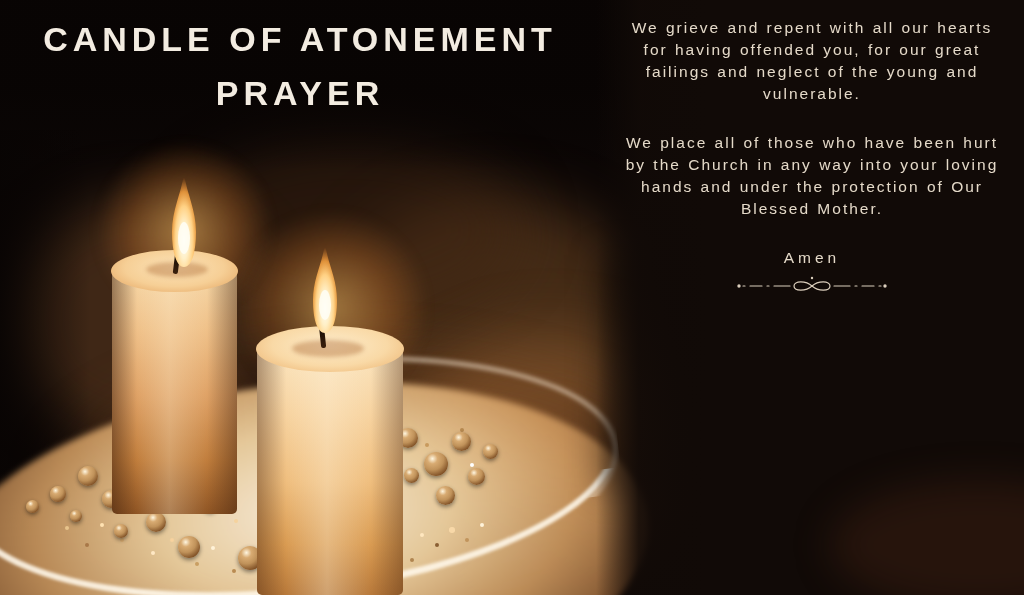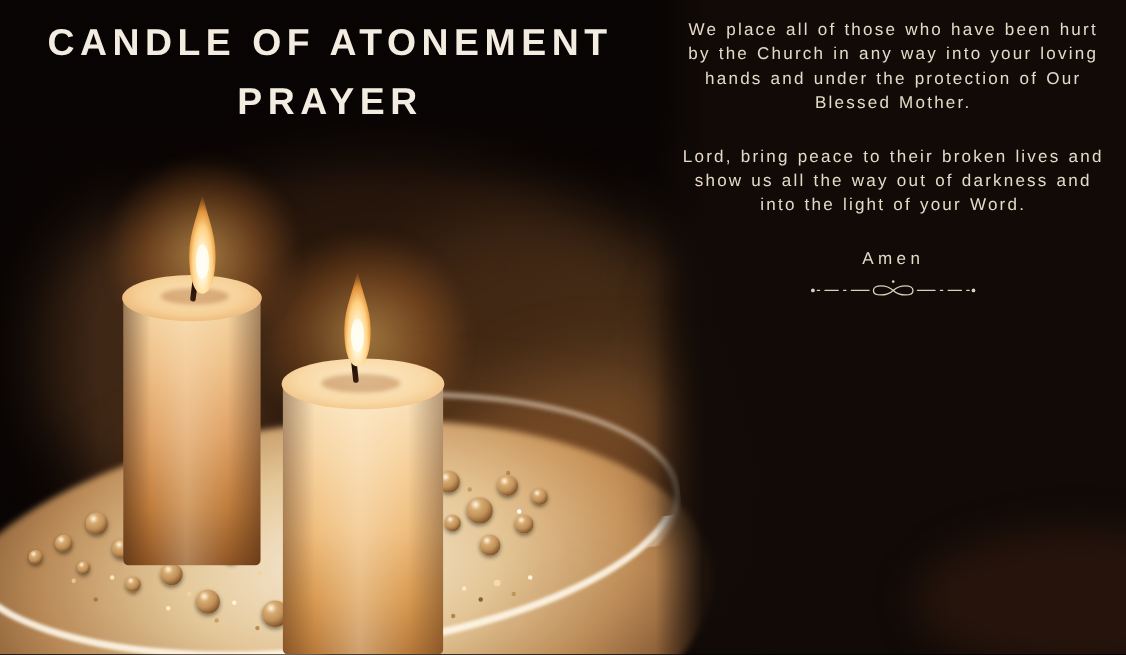--- a/index.html
+++ b/index.html
@@ -190,27 +190,28 @@
     <div class="shadow-col"></div>
     <div class="right-panel"></div>
     <div class="corner-warm"></div>
   </div>
 
   <h1 class="title">CANDLE OF ATONEMENT
 PRAYER</h1>
 
   <div class="prayer">
     <div>
+        <p class="para">We grieve and repent with all our hearts
+for having offended you, for our great
+failings and neglect of the young and
+vulnerable.</p>
         <p class="para">We place all of those who have been hurt
 by the Church in any way into your loving
 hands and under the protection of Our
 Blessed Mother.</p>
-        <p class="para">Lord, bring peace to their broken lives and
-show us all the way out of darkness and
-into the light of your Word.</p>
       </div>
     <div class="amen">Amen</div>
     <svg class="divider" width="160" height="20" viewBox="0 0 160 20" fill="none" stroke="currentColor" stroke-width="1.2" stroke-linecap="round">
       <circle cx="7" cy="12" r="1.7" fill="currentColor" stroke="none"></circle>
       <line x1="11" y1="12" x2="58" y2="12" stroke-dasharray="2 5 12 5 2 5 16"></line>
       <path d="M62 12 C62 6.5 74 6.5 80 12 C86 17.5 98 17.5 98 12 C98 6.5 86 6.5 80 12 C74 17.5 62 17.5 62 12 Z"></path>
       <circle cx="80" cy="4" r="1.2" fill="currentColor" stroke="none"></circle>
       <line x1="102" y1="12" x2="149" y2="12" stroke-dasharray="16 5 2 5 12 5 2"></line>
       <circle cx="153" cy="12" r="1.7" fill="currentColor" stroke="none"></circle>
     </svg>

